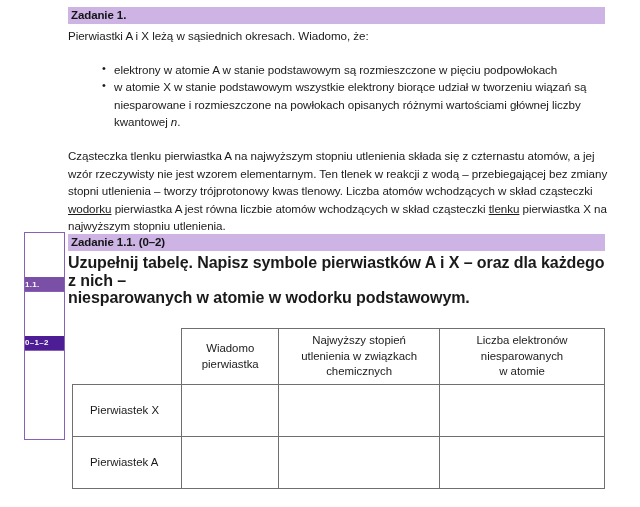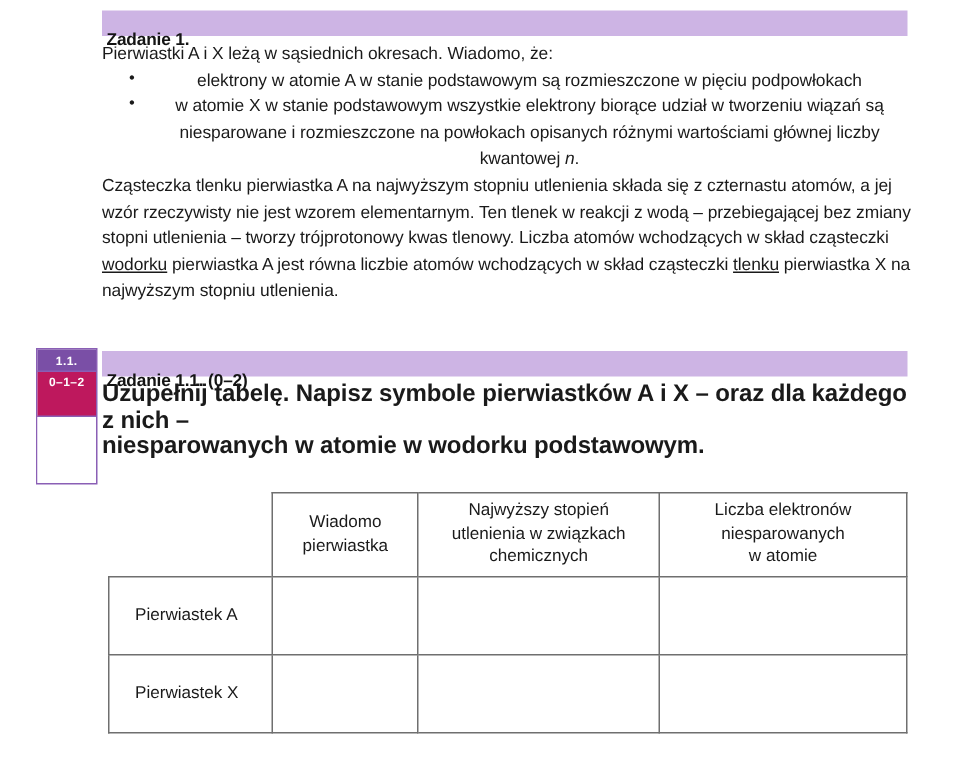--- a/index.html
+++ b/index.html
@@ -26,45 +26,44 @@
 
   
   .task-band {
     position: absolute;
     left: 68px;
     width: 537px;
     background: #cdb4e4;
     font-weight: bold;
     font-size: 11.5px;
     line-height: 16px;
-    padding: 12px 0 1px 3px;
+    padding: 0 0 1px 3px;
     box-sizing: border-box;
     color: #141414;
     letter-spacing: -0.1px;
   }
   #band-task1 { top: 7px; height: 17px; }
   #band-task11 { top: 234px; height: 17px; }
 
   
   .intro {
     position: absolute;
     left: 68px;
     top: 27px;
     width: 540px;
     font-size: 11.6px;
     line-height: 17.6px;
     letter-spacing: -0.05px;
   }
   .intro p { margin: 0; }
 
   ul.bullets {
-    margin: 0;
+    margin: 16px;
     padding: 0 0 0 18px;
     list-style: none;
-    text-align: center;
   }
   ul.bullets > li {
     position: relative;
     margin: 0;
     padding: 0 0 0 12px;
   }
   ul.bullets > li::before {
     content: "\2022";
     position: absolute;
     left: 0;
@@ -97,36 +96,37 @@
     position: absolute;
     left: 24px;
     top: 232px;
     width: 41px;
     border: 1px solid #8a5fb5;
     box-sizing: border-box;
     background: #ffffff;
   }
   .scorebox .sb-cell {
     box-sizing: border-box;
-    text-align: center;
+    text-align: left;
     font-size: 8px;
     font-weight: bold;
     letter-spacing: 0.3px;
+    margin-top: 44px;
   }
   .scorebox .sb-id {
     background: #7a4fa6;
     color: #ffffff;
     height: 15px;
     line-height: 15px;
     border-bottom: 1px solid #8a5fb5;
   }
   .scorebox .sb-pts {
-    background: #be185d;
+    background: #4c1d95;
     color: #ffffff;
-    height: 30px;
+    height: 15px;
     line-height: 13px;
     border-bottom: 1px solid #8a5fb5;
   }
   .scorebox .sb-blank {
     background: #ffffff;
     height: 44px;
   }
 
   
   table.answer-table {
@@ -210,28 +210,28 @@
           <span>chemicznych</span>
         </td>
         <td class="col-w4">
           <span>Liczba elektronów</span><br>
           <span>niesparowanych</span><br>
           <span>w atomie</span>
         </td>
       </tr>
 
       <tr class="data-row">
-        <td class="row-label col-w1">Pierwiastek A</td>
+        <td class="row-label col-w1">Pierwiastek X</td>
         <td class="col-w2"></td>
         <td class="col-w3"></td>
         <td class="col-w4"></td>
       </tr>
 
       <tr class="data-row">
-        <td class="row-label col-w1">Pierwiastek X</td>
+        <td class="row-label col-w1">Pierwiastek A</td>
         <td class="col-w2"></td>
         <td class="col-w3"></td>
         <td class="col-w4"></td>
       </tr>
     </tbody>
   </table>
 
 </div>
 
 </body></html>

